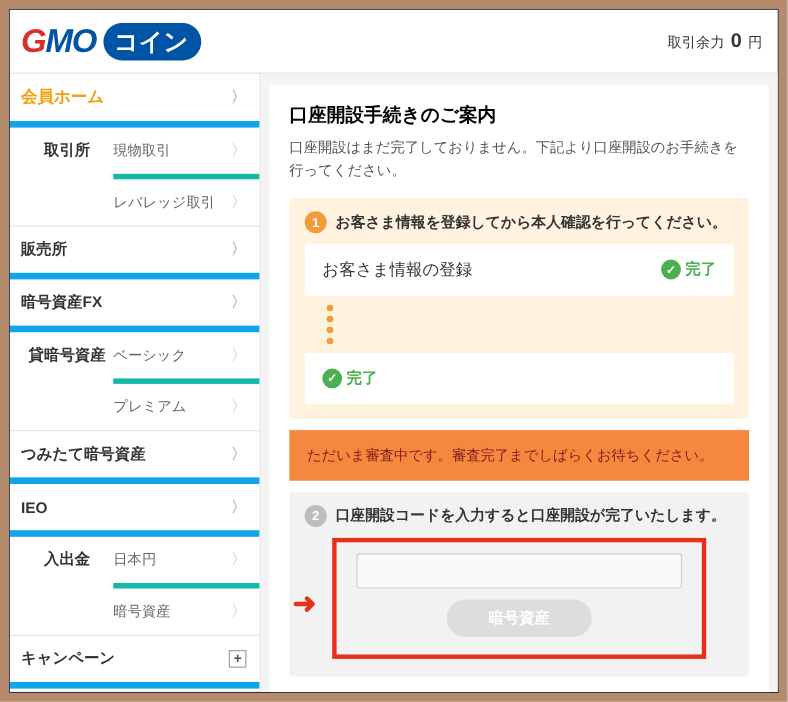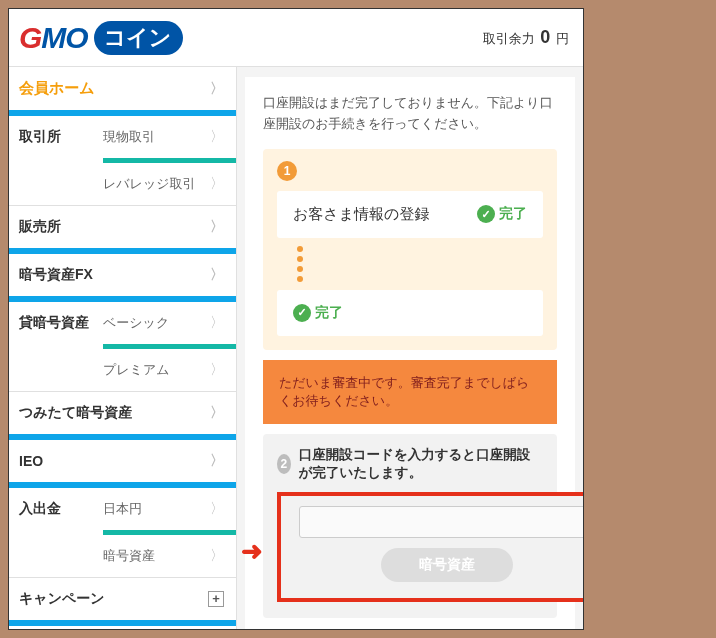--- a/index.html
+++ b/index.html
@@ -2,21 +2,21 @@
 <html><head>
 <meta charset="utf-8">
 <style>
   * { box-sizing: border-box; margin: 0; padding: 0; }
   body {
     font-family: "Hiragino Kaku Gothic ProN", "Meiryo", sans-serif;
     background: #b58a6d;
     padding: 8px;
   }
   .frame {
-    width: 576px;
+    width: 700px;
     height: 622px;
     background: #fff;
     border: 1px solid #333;
     overflow: hidden;
     position: relative;
   }
   .header {
     height: 58px;
     border-bottom: 1px solid #e0e0e0;
     display: flex;
@@ -56,21 +56,21 @@
   .plus-box {
     width: 16px; height: 16px; border: 1px solid #999;
     font-size: 13px; line-height: 13px; text-align: center; color: #555;
   }
   .nav-row {
     display: flex; border-bottom: 1px solid #e0e0e0;
   }
   .nav-row .cat {
     width: 94px; padding: 12px 0 12px 10px;
     font-size: 14px; font-weight: 600; color: #333;
-    display: flex; align-items: flex-start;
+    display: flex; align-items: flex-start; justify-content: center;
   }
   .nav-row .subs { flex: 1; }
   .nav-row .subs .sub {
     display: flex; align-items: center; justify-content: space-between;
     padding: 12px 12px 12px 0;
     font-size: 13px; color: #666;
     border-bottom: 5px solid #14b8a6;
     cursor: pointer;
   }
   .nav-row .subs .sub:last-child { border-bottom: none; }
@@ -230,25 +230,27 @@
       </div>
 
       <div class="nav-item">
         <span>キャンペーン</span>
         <span class="plus-box">+</span>
       </div>
     </nav>
 
     <main class="main">
       <div class="panel">
+        <h2>口座開設手続きのご案内</h2>
         <p class="desc">口座開設はまだ完了しておりません。下記より口座開設のお手続きを行ってください。</p>
 
         <div class="step-box">
           <div class="step-head">
             <span class="step-num">1</span>
+            <span class="step-title">お客さま情報を登録してから本人確認を行ってください。</span>
           </div>
           <div class="substep">
             <span class="label">お客さま情報の登録</span>
             <span class="status">
               <span class="check-circle">✓</span>
               <span class="status-text">完了</span>
             </span>
           </div>
           <div class="dots">
             <span></span>

